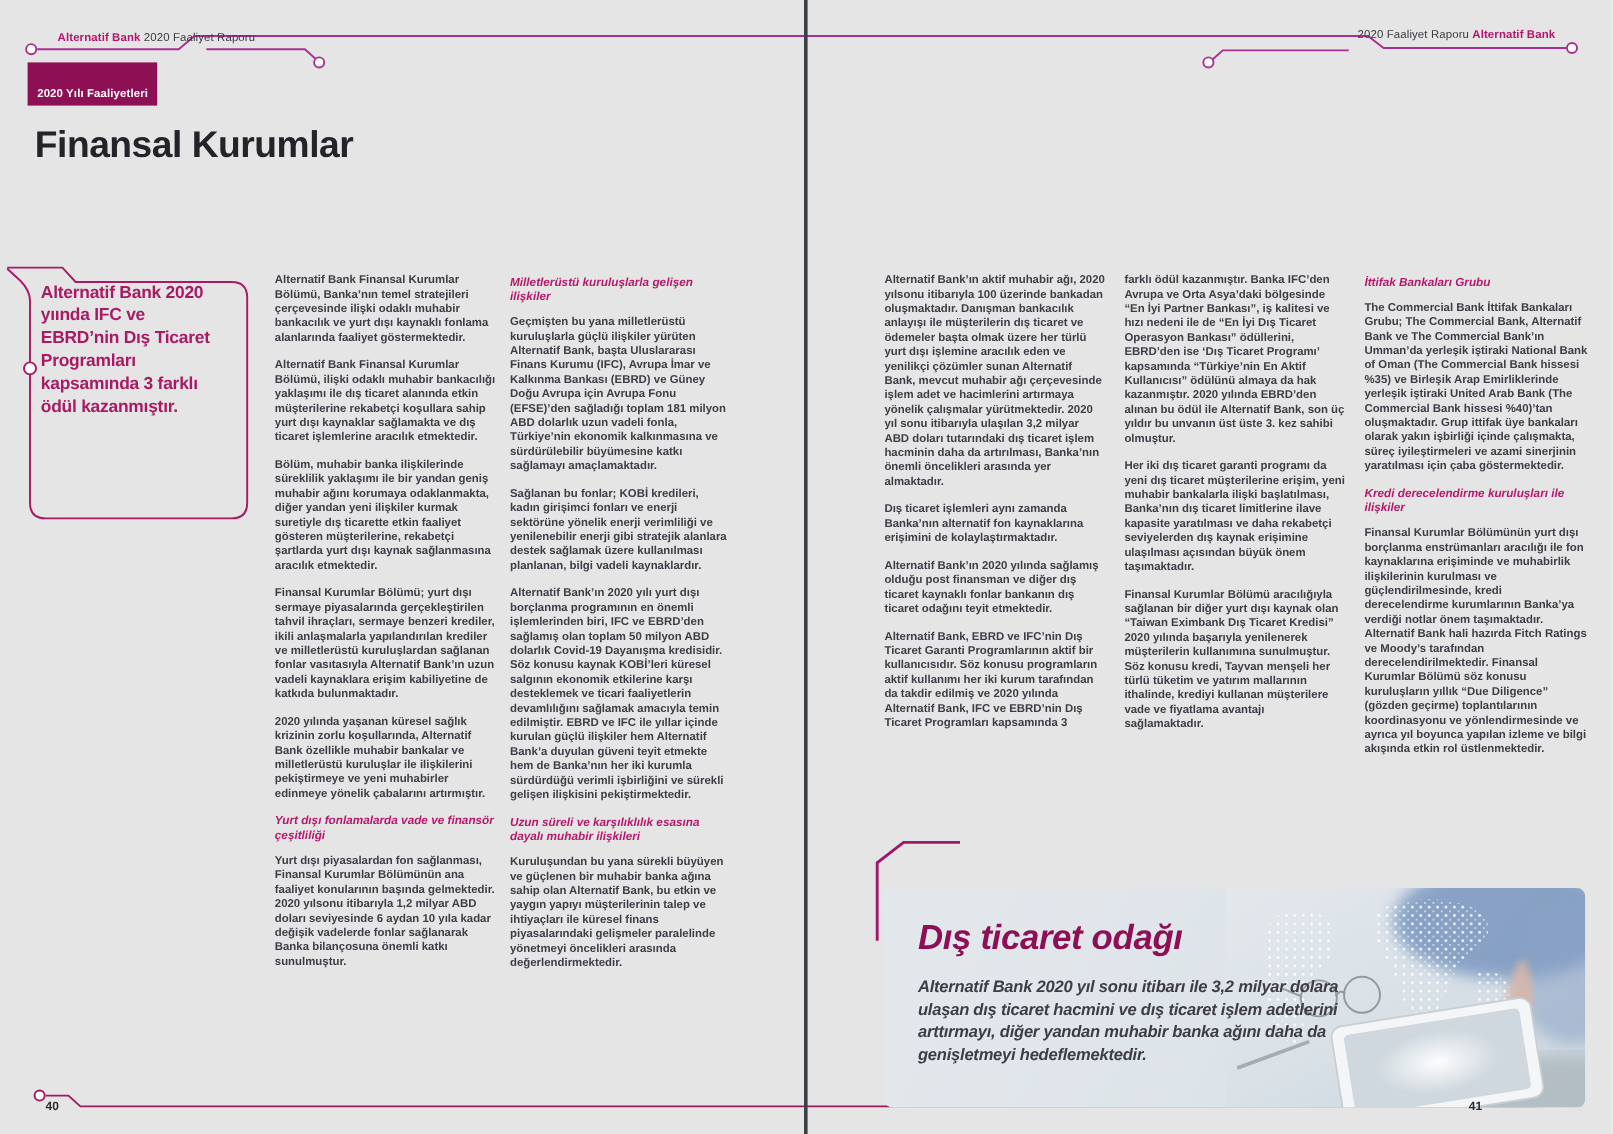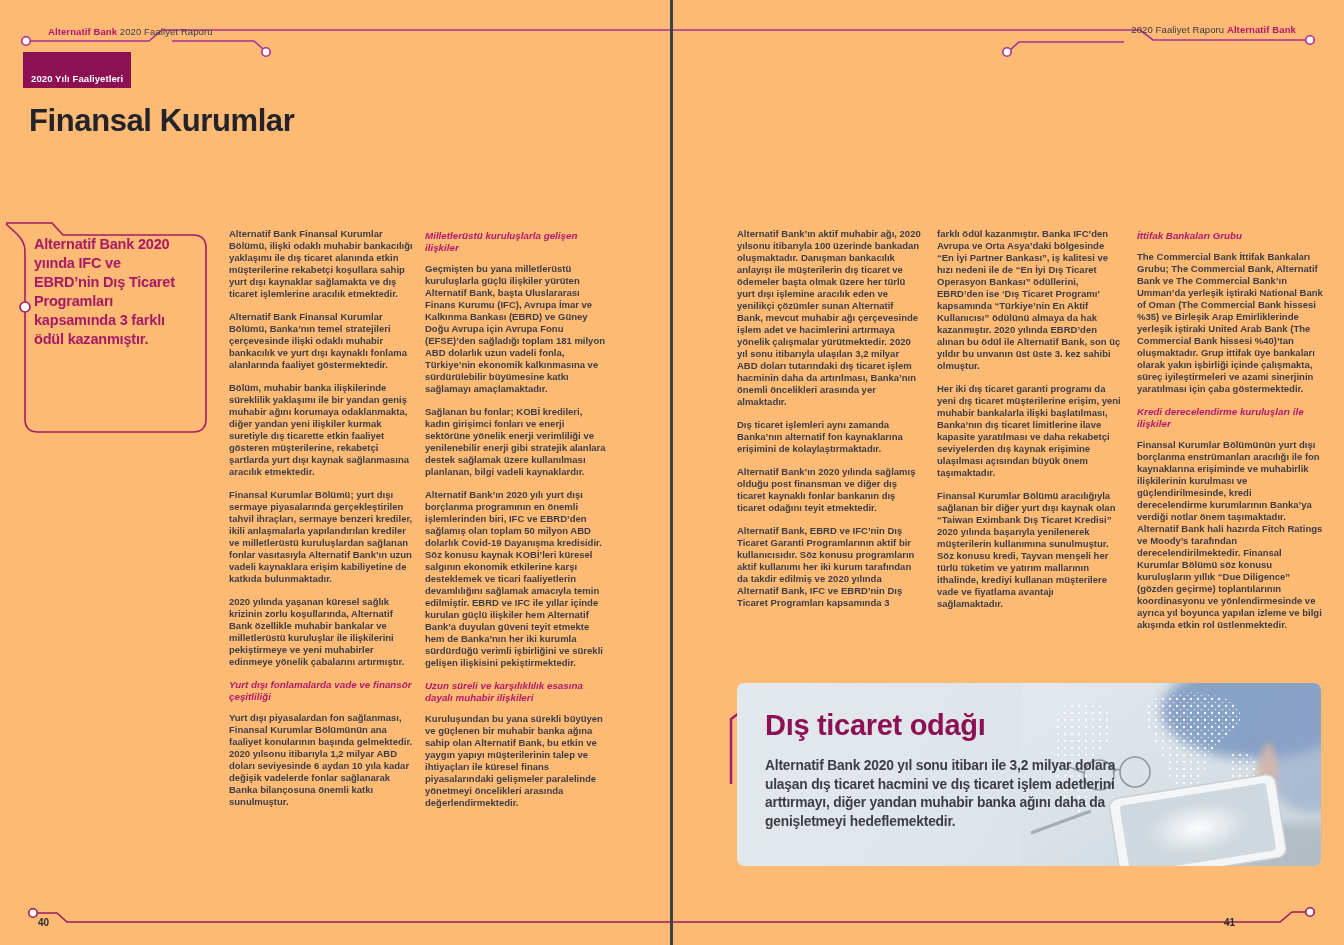--- a/index.html
+++ b/index.html
@@ -1,17 +1,17 @@
 <!DOCTYPE html>
 <html><head>
 <meta charset="utf-8">
 <style>
   html,body{margin:0;padding:0;background:#ffffff;}
   .spread{
-    position:relative;width:1344px;height:945px;background:#fdba74;overflow:hidden;
+    position:relative;width:1344px;height:945px;background:#e5e5e5;overflow:hidden;
     font-family:"Liberation Sans",sans-serif;color:#3d3d46;
   }
   .deco{position:absolute;left:0;top:0;width:1344px;height:945px;pointer-events:none;}
   .spine{position:absolute;left:670px;top:0;width:3px;height:945px;background:#3c4146;}
   
   .hdr{position:absolute;font-size:9.5px;letter-spacing:.1px;white-space:nowrap;}
   .hdr .brand{color:#b3156e;font-weight:700;}
   .hdr .rest{color:#3a3a42;font-weight:400;}
   .hdr-left{left:48px;top:26px;}
   .hdr-right{right:48px;top:24px;text-align:right;}
@@ -40,22 +40,22 @@
   .col-l2{left:425px;}
   .col-r1{left:737px;}
   .col-r2{left:937px;}
   .col-r3{left:1137px;width:186px;}
   
   .pagenum{position:absolute;font-size:10px;font-weight:700;color:#2b2b31;}
   .pn-left{left:38px;top:917px;}
   .pn-right{left:1224px;top:917px;}
   
   .feature{
-    position:absolute;left:737px;top:683px;width:584px;height:183px;border-radius:7px;
-    background:linear-gradient(118deg,#e3e8ec 0%,#dde4e9 55%,#d3dce3 100%);overflow:hidden;
+    position:absolute;left:737px;top:740px;width:584px;height:183px;border-radius:7px;
+    background:linear-gradient(118deg,#e3e8ec 0%,#dde4e9 55%,#d3dce3 100%);overflow:hidden;font-style:italic;
   }
   .feature-title{
     position:absolute;left:28px;top:26px;margin:0;font-size:29px;font-weight:700;
     color:#8d1055;letter-spacing:-.3px;
   }
   .feature-body{
     position:absolute;left:28px;top:74px;width:352px;margin:0;font-size:13.8px;
     line-height:18.5px;font-weight:700;color:#3d3d46;letter-spacing:-.2px;
   }
   .feature-photo{position:absolute;right:0;top:0;width:300px;height:183px;}
@@ -99,22 +99,22 @@
 
   <div class="badge">2020 Yılı Faaliyetleri</div>
 
   <h1 class="title">Finansal Kurumlar</h1>
 
   <div class="callout">
     <p>Alternatif Bank 2020 yıında IFC ve EBRD’nin Dış Ticaret Programları kapsamında 3 farklı ödül kazanmıştır.</p>
   </div>
 
   <div class="col col-l1">
+    <p>Alternatif Bank Finansal Kurumlar Bölümü, Banka’nın temel stratejileri çerçevesinde ilişki odaklı muhabir bankacılık ve yurt dışı kaynaklı fonlama alanlarında faaliyet göstermektedir.</p>
     <p>Alternatif Bank Finansal Kurumlar Bölümü, ilişki odaklı muhabir bankacılığı yaklaşımı ile dış ticaret alanında etkin müşterilerine rekabetçi koşullara sahip yurt dışı kaynaklar sağlamakta ve dış ticaret işlemlerine aracılık etmektedir.</p>
-    <p>Alternatif Bank Finansal Kurumlar Bölümü, Banka’nın temel stratejileri çerçevesinde ilişki odaklı muhabir bankacılık ve yurt dışı kaynaklı fonlama alanlarında faaliyet göstermektedir.</p>
     <p>Bölüm, muhabir banka ilişkilerinde süreklilik yaklaşımı ile bir yandan geniş muhabir ağını korumaya odaklanmakta, diğer yandan yeni ilişkiler kurmak suretiyle dış ticarette etkin faaliyet gösteren müşterilerine, rekabetçi şartlarda yurt dışı kaynak sağlanmasına aracılık etmektedir.</p>
     <p>Finansal Kurumlar Bölümü; yurt dışı sermaye piyasalarında gerçekleştirilen tahvil ihraçları, sermaye benzeri krediler, ikili anlaşmalarla yapılandırılan krediler ve milletlerüstü kuruluşlardan sağlanan fonlar vasıtasıyla Alternatif Bank’ın uzun vadeli kaynaklara erişim kabiliyetine de katkıda bulunmaktadır.</p>
     <p>2020 yılında yaşanan küresel sağlık krizinin zorlu koşullarında, Alternatif Bank özellikle muhabir bankalar ve milletlerüstü kuruluşlar ile ilişkilerini pekiştirmeye ve yeni muhabirler edinmeye yönelik çabalarını artırmıştır.</p>
     <h3>Yurt dışı fonlamalarda vade ve finansör çeşitliliği</h3>
     <p>Yurt dışı piyasalardan fon sağlanması, Finansal Kurumlar Bölümünün ana faaliyet konularının başında gelmektedir. 2020 yılsonu itibarıyla 1,2 milyar ABD doları seviyesinde 6 aydan 10 yıla kadar değişik vadelerde fonlar sağlanarak Banka bilançosuna önemli katkı sunulmuştur.</p>
   </div>
 
   <div class="col col-l2">
     <h3>Milletlerüstü kuruluşlarla gelişen ilişkiler</h3>
     <p>Geçmişten bu yana milletlerüstü kuruluşlarla güçlü ilişkiler yürüten Alternatif Bank, başta Uluslararası Finans Kurumu (IFC), Avrupa İmar ve Kalkınma Bankası (EBRD) ve Güney Doğu Avrupa için Avrupa Fonu (EFSE)’den sağladığı toplam 181 milyon ABD dolarlık uzun vadeli fonla, Türkiye’nin ekonomik kalkınmasına ve sürdürülebilir büyümesine katkı sağlamayı amaçlamaktadır.</p>

